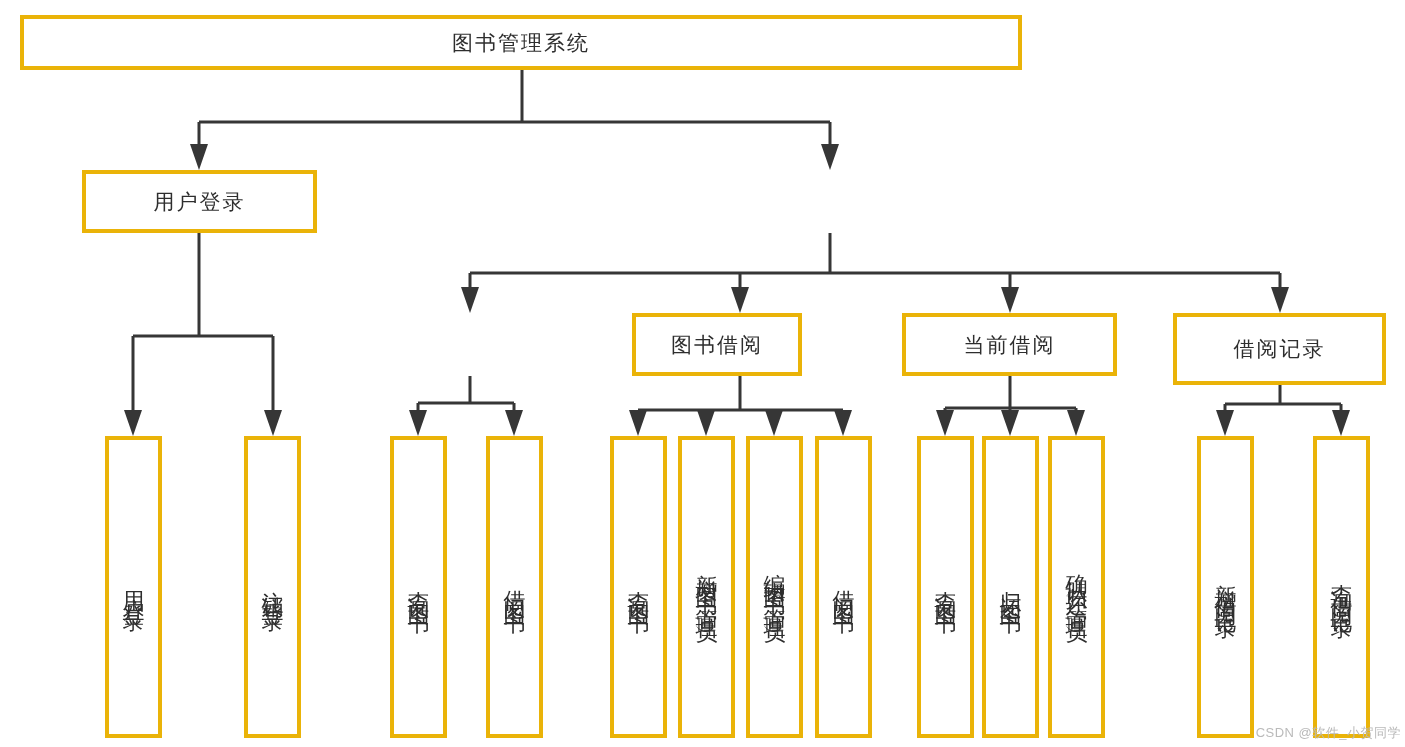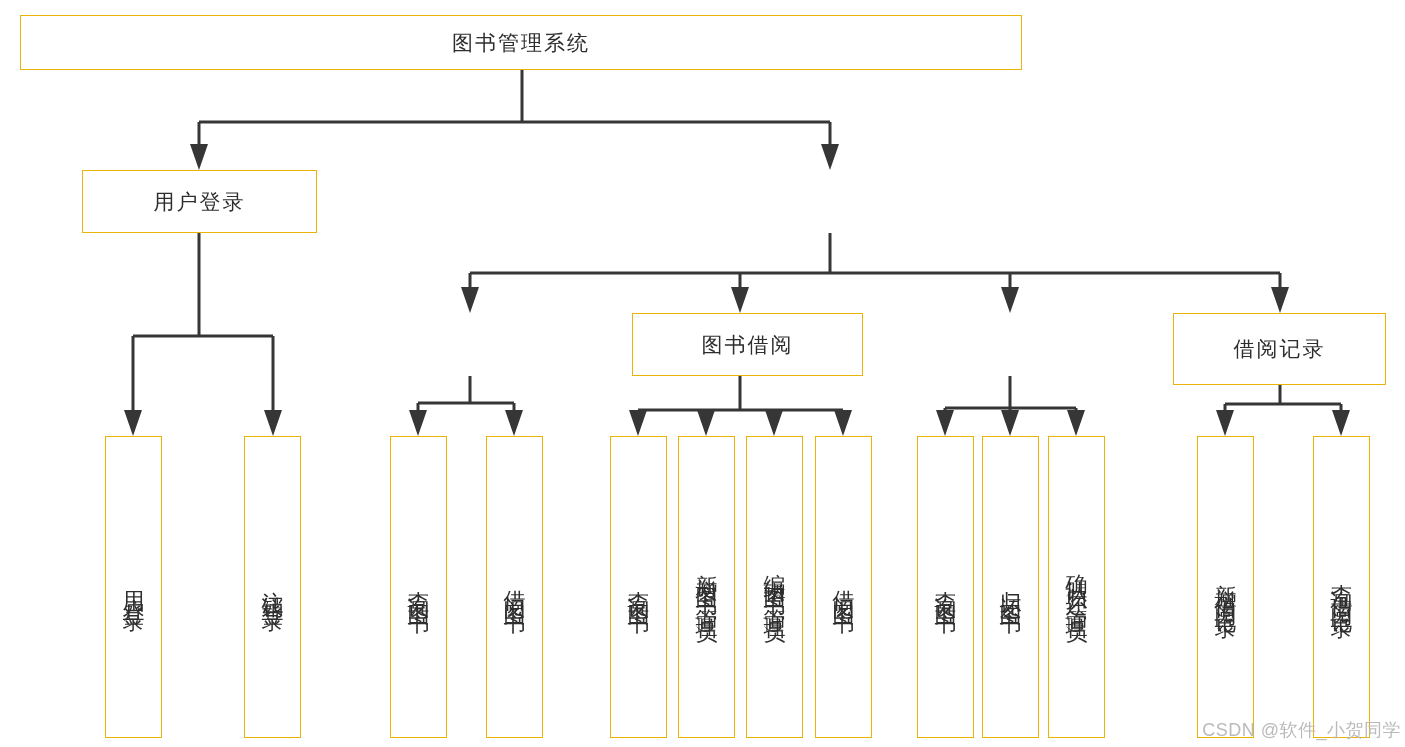--- a/index.html
+++ b/index.html
@@ -4,33 +4,33 @@
 <style>
   * { margin:0; padding:0; box-sizing:border-box; }
   html,body { background:#ffffff; }
   body { font-family:"Liberation Sans", sans-serif; }
   .stage {
     position:relative; width:1405px; height:747px;
     background:#ffffff; overflow:hidden;
   }
   .connectors { position:absolute; left:0; top:0; width:1405px; height:747px; }
   .node {
-    position:absolute; border:1px solid #eab308; background:#ffffff;
+    position:absolute; border:4px solid #eab308; background:#ffffff;
     display:flex; align-items:center; justify-content:center;
     color:#2e2e2e;
   }
   .node.h { font-size:21px; letter-spacing:2px; white-space:nowrap; }
   .node.v {
     font-size:22px; line-height:1;
     writing-mode:vertical-rl; text-orientation:mixed;
     letter-spacing:7px; white-space:nowrap;
   }
   .watermark {
     position:absolute; right:4px; bottom:5px; z-index:5;
-    font-size:18px; color:#bababa; letter-spacing:0.5px; white-space:nowrap;
+    font-size:13px; color:#bababa; letter-spacing:0.5px; white-space:nowrap;
   }
 </style>
 </head>
 <body>
 
 <div class="stage">
 
   <svg class="connectors" width="1405" height="747" viewBox="0 0 1405 747" aria-hidden="true">
     <g stroke="#363636" stroke-width="3" fill="none">
 
@@ -71,21 +71,22 @@
       <polygon points="1067,410 1085,410 1076,436"></polygon>
       <polygon points="1216,410 1234,410 1225,436"></polygon>
       <polygon points="1332,410 1350,410 1341,436"></polygon>
     </g>
   </svg>
 
   <div class="node h" style="left:20px; top:15px; width:1002px; height:55px;">图书管理系统</div>
 
   <div class="node h" style="left:82px; top:170px; width:235px; height:63px;">用户登录</div>
 
-  <div class="node h" style="left:632px; top:313px; width:231px; height:63px;">图书借阅</div>
+  <div class="node h" style="left:632px; top:313px; width:170px; height:63px;">图书借阅</div>
+  <div class="node h" style="left:902px; top:313px; width:215px; height:63px;">当前借阅</div>
   <div class="node h" style="left:1173px; top:313px; width:213px; height:72px;">借阅记录</div>
 
   <div class="node v" style="left:105px; top:436px; width:57px; height:302px;">用户登录</div>
   <div class="node v" style="left:244px; top:436px; width:57px; height:302px;">注销登录</div>
 
   <div class="node v" style="left:390px; top:436px; width:57px; height:302px;">查询图书</div>
   <div class="node v" style="left:486px; top:436px; width:57px; height:302px;">借阅图书</div>
 
   <div class="node v" style="left:610px; top:436px; width:57px; height:302px;">查询图书</div>
   <div class="node v" style="left:678px; top:436px; width:57px; height:302px;">新增图书（管理员）</div>

